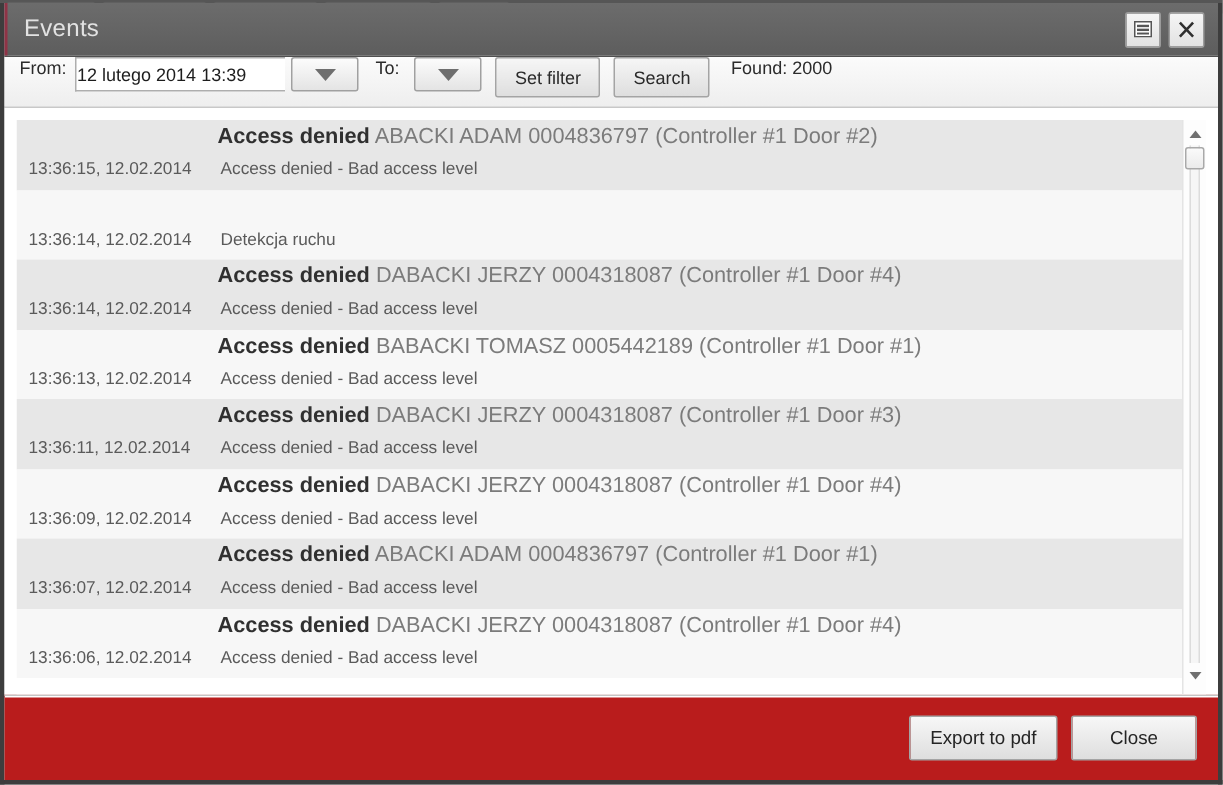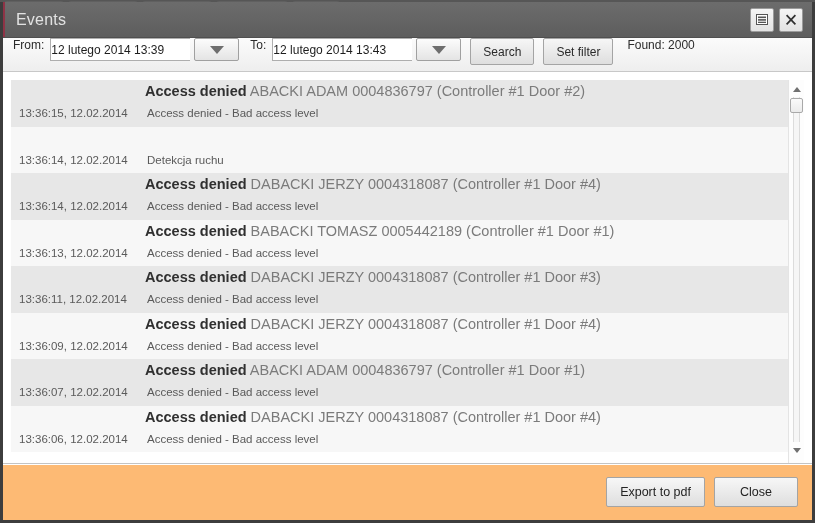--- a/index.html
+++ b/index.html
@@ -259,21 +259,21 @@
     height: 13px;
     background: linear-gradient(to bottom, #fafafa, #ebebeb);
     border: 1px solid #a9a9a9;
     border-radius: 2px;
     cursor: pointer;
   }
 
   
   #footer {
     flex: 0 0 56px;
-    background: #fdba74;
+    background: #b91c1c;
     border-top: 1px solid #c4c4c4;
     box-shadow: inset 0 1px 0 #ffffff;
     display: flex;
     align-items: center;
     justify-content: flex-end;
     padding-right: 14px;
     gap: 9px;
   }
   .footer-btn {
     height: 28px;
@@ -332,28 +332,27 @@
     <span class="field-label">From:</span>
     <div class="date-combo">
       <div class="date-input" title="12 lutego 2014 13:39">12 lutego 2014 13:39</div>
       <div class="date-drop">
         <span class="caret-down"></span>
       </div>
     </div>
 
     <span class="field-label label-to">To:</span>
     <div class="date-combo">
-      <div class="date-input" title="12 lutego 2014 13:43">12 lutego 2014 13:43</div>
       <div class="date-drop">
         <span class="caret-down"></span>
       </div>
     </div>
 
+    <div class="bar-btn">Set filter</div>
     <div class="bar-btn">Search</div>
-    <div class="bar-btn">Set filter</div>
     <span id="found-text">Found: 2000</span>
   </div>
 
   <div id="list-outer">
     <div id="list-frame">
       <div id="list-body">
 
         <div class="event-row odd">
           <div class="row-main"><b>Access denied</b><span> ABACKI ADAM 0004836797 (Controller #1 Door #2)</span></div>
           <div class="row-time">13:36:15, 12.02.2014</div>

